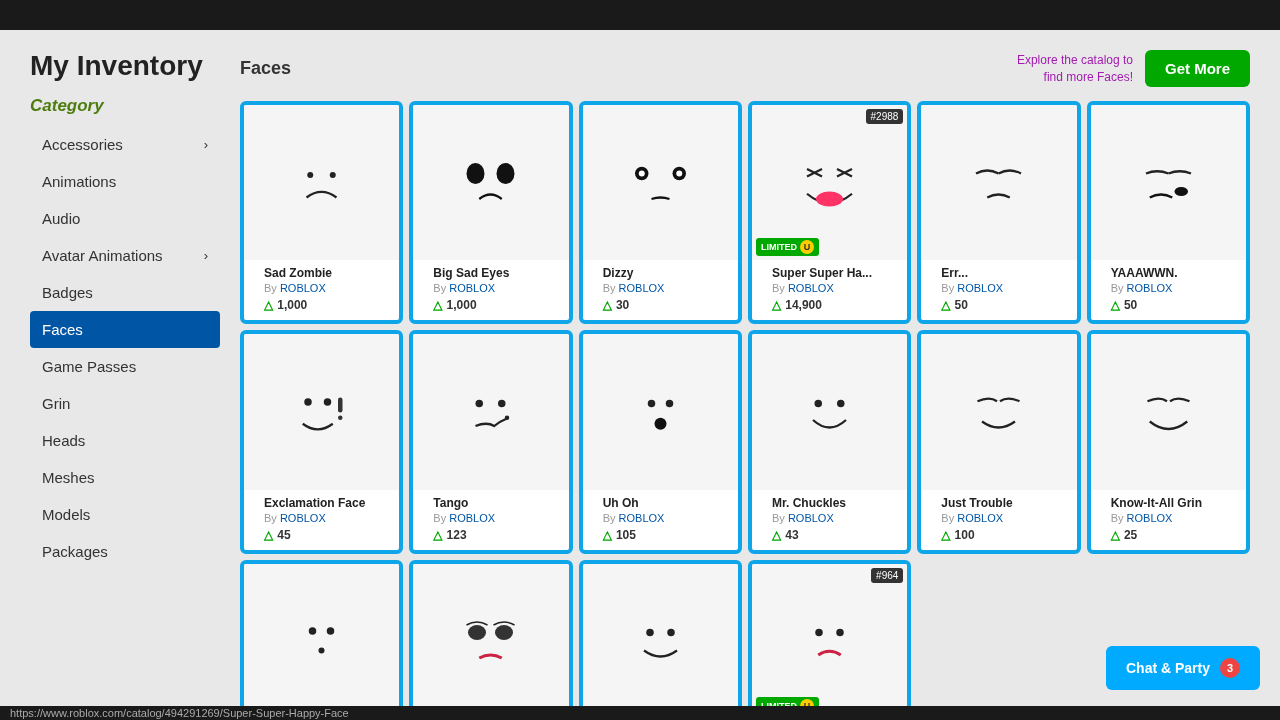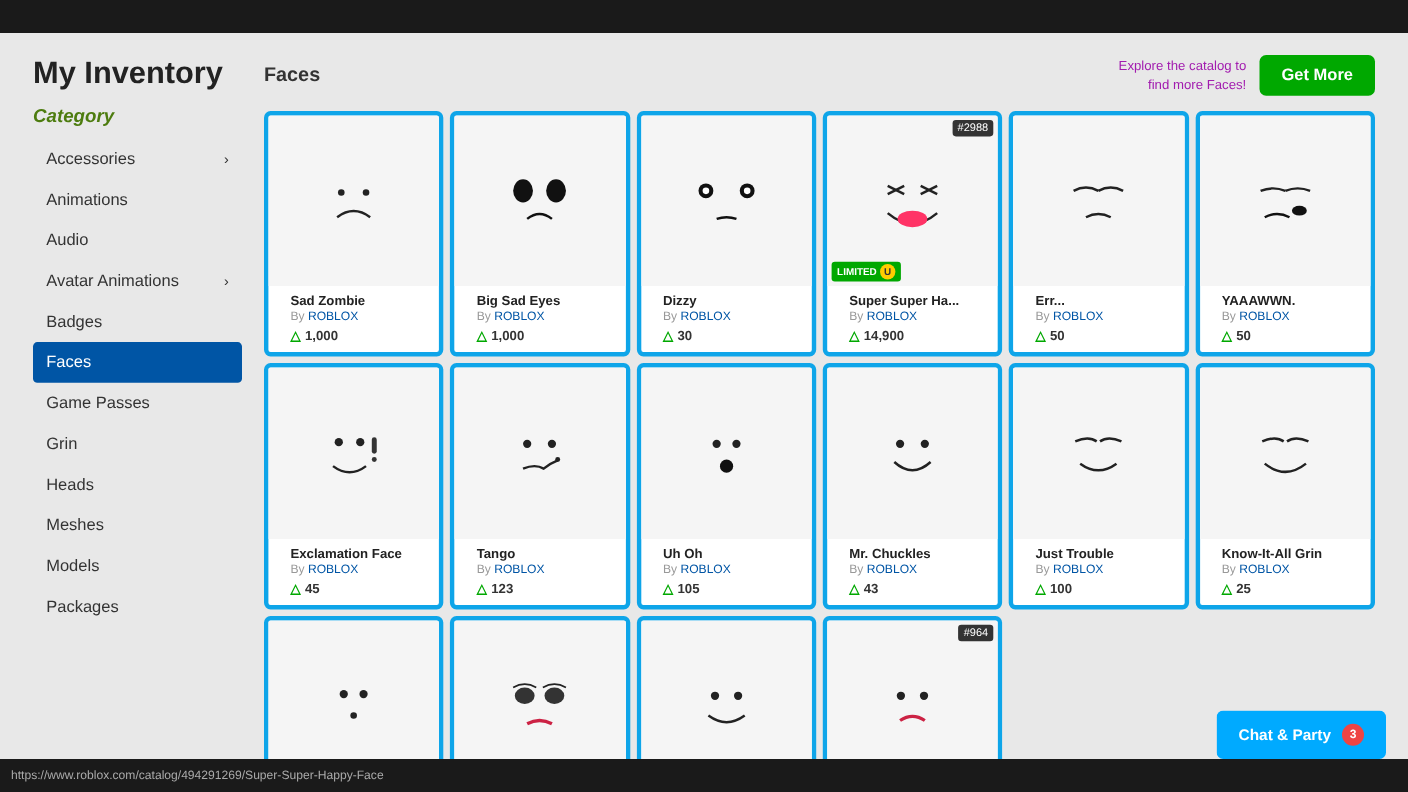--- a/index.html
+++ b/index.html
@@ -9,21 +9,21 @@
       font-size: 14px;
       color: #333;
     }
     .top-bar {
       background: #1a1a1a;
       height: 30px;
       width: 100%;
     }
     .bottom-bar {
       background: #1a1a1a;
-      height: 30px;
+      height: 14px;
       width: 100%;
       position: fixed;
       bottom: 0;
       left: 0;
       display: flex;
       align-items: center;
       padding: 0 10px;
     }
     .url-bar {
       color: #aaa;

